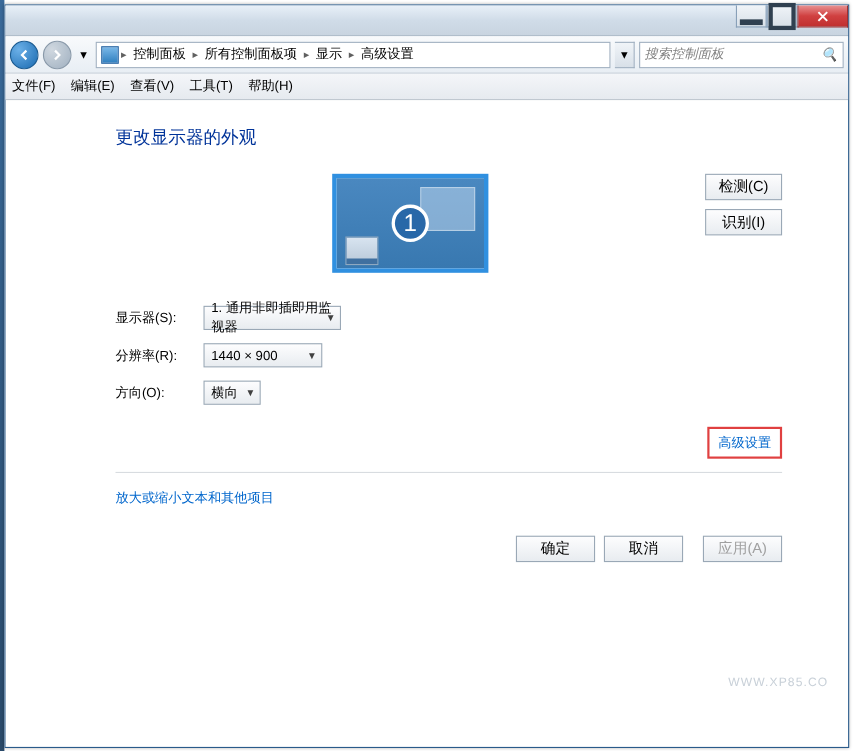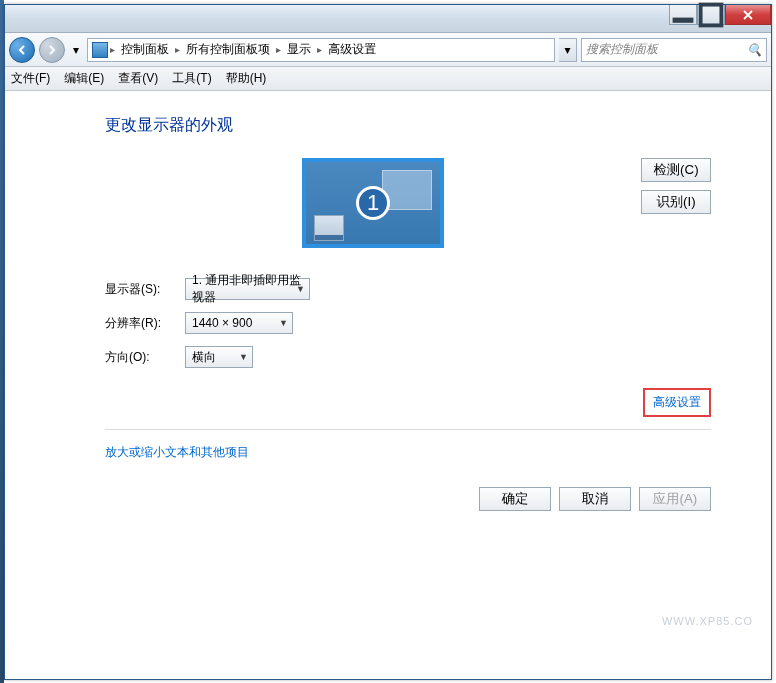--- a/index.html
+++ b/index.html
@@ -33,29 +33,29 @@
 
 .preview-row { display: flex; align-items: flex-start; margin-bottom: 30px; }
 .preview-left { flex: 1; display: flex; justify-content: center; }
 .monitor-preview { width: 142px; height: 90px; border: 4px solid #3090e0; background: linear-gradient(to bottom, #4a88c0 0%, #3878b0 100%); position: relative; display: flex; align-items: center; justify-content: center; }
 .monitor-preview .num { position: absolute; width: 34px; height: 34px; border: 3px solid #fff; border-radius: 50%; background: #2868a8; color: #fff; font-size: 22px; display: flex; align-items: center; justify-content: center; left: 50%; top: 50%; transform: translate(-50%, -50%); }
 .monitor-preview .desk { position: absolute; bottom: 3px; left: 8px; width: 30px; height: 26px; background: linear-gradient(to bottom, #d8e4f0, #b8c8d8); border: 1px solid #8fa8c0; }
 .monitor-preview .desk::after { content: ""; position: absolute; bottom: 0; left: 0; right: 0; height: 5px; background: #4070a0; }
 .monitor-preview .wins { position: absolute; right: 8px; top: 8px; width: 50px; height: 40px; background: rgba(200,220,240,0.5); border: 1px solid rgba(255,255,255,0.4); }
 .preview-buttons { display: flex; flex-direction: column; gap: 8px; }
 .wbtn { min-width: 70px; height: 24px; border: 1px solid #9aa8b6; background: linear-gradient(to bottom, #fdfdfe, #e8ecf0); padding: 0 10px; cursor: default; display: flex; align-items: center; justify-content: center; }
-.wbtn:disabled, .wbtn.disabled { color: #a0a0a0; }
+.wbtn:disabled, .wbtn.disabled { color: #a0a0a0; margin-left: 10px; }
 
 .form-row { display: flex; align-items: center; margin-bottom: 12px; }
 .form-row label { width: 80px; }
 .combo { height: 22px; border: 1px solid #9aa8b6; background: linear-gradient(to bottom, #fdfdfe, #e8ecf0); display: flex; align-items: center; padding: 0 6px; position: relative; cursor: default; }
 .combo .arrow { position: absolute; right: 4px; font-size: 9px; color: #404040; }
 .combo.display { width: 125px; }
 .combo.res { width: 108px; }
-.combo.orient { width: 68px; }
+.combo.orient { width: 52px; }
 
 .adv-link-row { display: flex; justify-content: flex-end; margin: 20px 0 12px; }
 .adv-link { color: #0066cc; cursor: pointer; border: 2px solid #e04040; padding: 4px 8px; }
 
 hr.divider { border: none; border-top: 1px solid #d8dce0; margin: 10px 0 14px; }
 
 .help-links a { color: #0066cc; text-decoration: none; display: block; margin-bottom: 10px; cursor: pointer; }
 
 .bottom-buttons { position: absolute; right: 60px; bottom: 168px; display: flex; gap: 8px; }
 .bottom-buttons .wbtn { min-width: 72px; }

